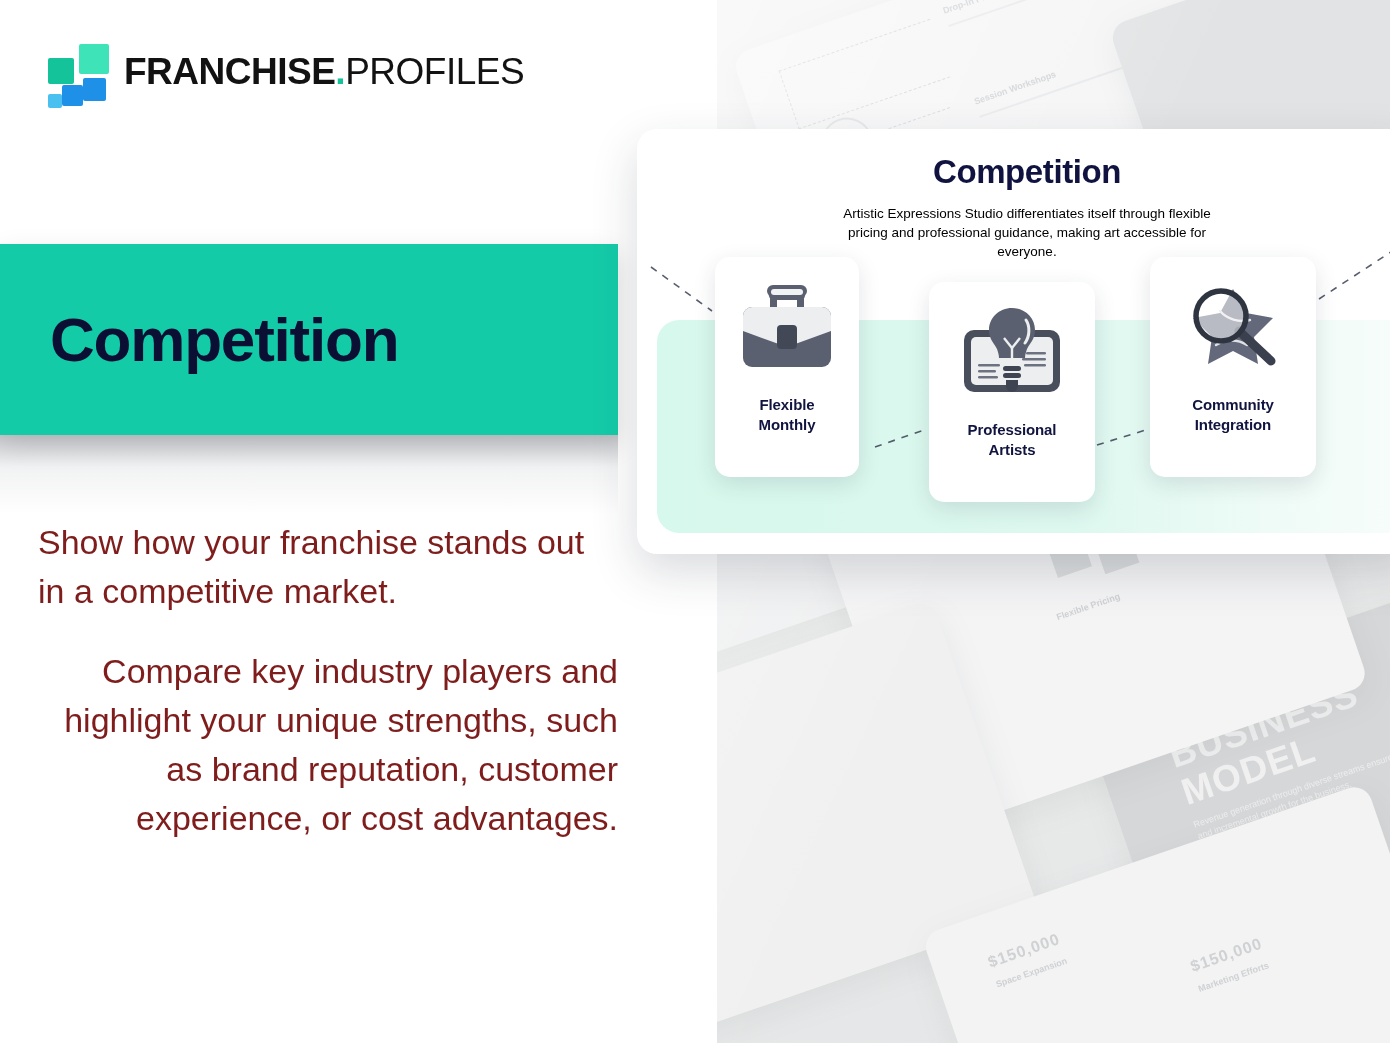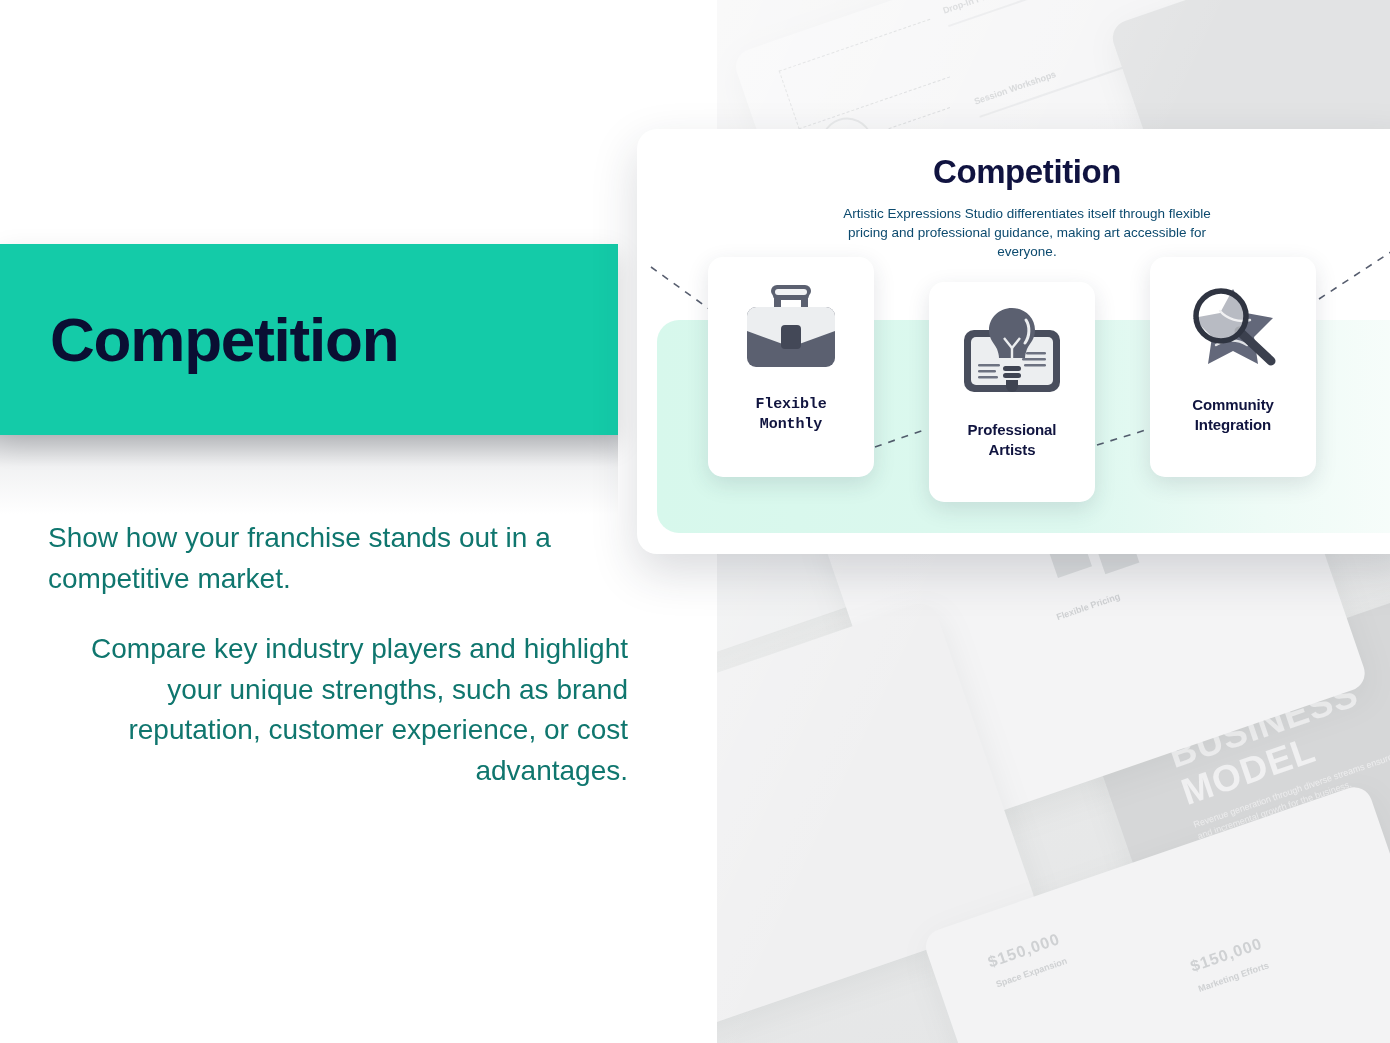--- a/index.html
+++ b/index.html
@@ -74,51 +74,51 @@
     margin-left:50px; font-size:62px; font-weight:bold;
     color:#0a0f33; letter-spacing:-1.2px; line-height:1;
   }
   .banner-shadow{
     position:absolute; left:0; top:435px; width:618px; height:80px;
     background:linear-gradient(180deg, rgba(90,95,105,.34) 0%, rgba(150,155,163,.13) 40%, rgba(255,255,255,0) 100%);
     pointer-events:none;
   }
 
   .body-copy{
-    position:absolute; left:48px; top:518px; width:580px;
-    font-size:28px; line-height:1.45; color:#0f766e;
+    position:absolute; left:38px; top:518px; width:580px;
+    font-size:34px; line-height:1.45; color:#7f1d1d;
   }
   .body-copy p + p{ margin-top:30px;text-align:right; }
 
   
   .panel{
     position:absolute; left:637px; top:129px; width:780px; height:425px;
     background:#ffffff; border-radius:20px;
     box-shadow:0 18px 46px rgba(35,42,60,.17);
     overflow:hidden;
   }
   .panel-title{
     text-align:center; margin-top:24px;
     font-size:33px; font-weight:bold; color:#101340; letter-spacing:-.4px;
   }
   .panel-sub{
     margin:13px auto 0; width:400px; text-align:center;
-    font-size:13.5px; line-height:1.42; color:#0c4a6e;
+    font-size:13.5px; line-height:1.42; color:#000000;
   }
   .mint-band{
     position:absolute; left:20px; top:191px; width:760px; height:213px;
     border-radius:22px;
     background:linear-gradient(90deg,#d7f8ec 0%,#ddf8ef 55%,#eefbf6 80%,#f8fdfb 100%);
   }
   .fcard{
     position:absolute; background:#fff; border-radius:15px;
     box-shadow:0 7px 22px rgba(40,48,70,.13);
     display:flex; flex-direction:column; align-items:center; justify-content:flex-start;
   }
-  #fc1{ left:71px;  top:128px; width:166px; height:220px;font-family:Liberation Mono, monospace; }
+  #fc1{ left:78px;  top:128px; width:144px; height:220px; }
   #fc2{ left:292px; top:153px; width:166px; height:220px; }
   #fc3{ left:513px; top:128px; width:166px; height:220px; }
   .fcard .ico{ margin-top:22px; width:116px; height:108px; }
   .fcard .cap{
     margin-top:8px; text-align:center;
     font-size:15px; font-weight:bold; line-height:1.3;
     color:#10143f; letter-spacing:-.1px;
   }
   .conn{ position:absolute; pointer-events:none; }
 </style>
@@ -183,20 +183,30 @@
     <div class="ghost" id="g6">
       <div class="gt" style="position:absolute;left:55px;top:40px;font-size:16px;">$150,000</div>
       <div class="lbl" style="position:absolute;left:55px;top:66px;">Space Expansion</div>
       <div class="gt" style="position:absolute;left:245px;top:110px;font-size:16px;">$150,000</div>
       <div class="lbl" style="position:absolute;left:245px;top:136px;">Marketing Efforts</div>
     </div>
 
     <div class="ghost" id="g7"></div>
   </div>
 
+  <div class="logo-wrap">
+    <span class="logo-mark">
+      <i class="lm1"></i>
+        <i class="lm2"></i>
+        <i class="lm3"></i>
+        <i class="lm4"></i>
+        <i class="lm5"></i>
+    </span>
+    <span class="logo-text"><b>FRANCHISE</b><span class="logo-dot">.</span><span>PROFILES</span></span>
+  </div>
 
   <div class="banner">
     <h1>Competition</h1>
   </div>
   <div class="banner-shadow"></div>
 
   <div class="body-copy">
     <p>Show how your franchise stands out in a competitive market.</p>
     <p>Compare key industry players and highlight your unique strengths, such as brand reputation, customer experience, or cost advantages.</p>
   </div>

